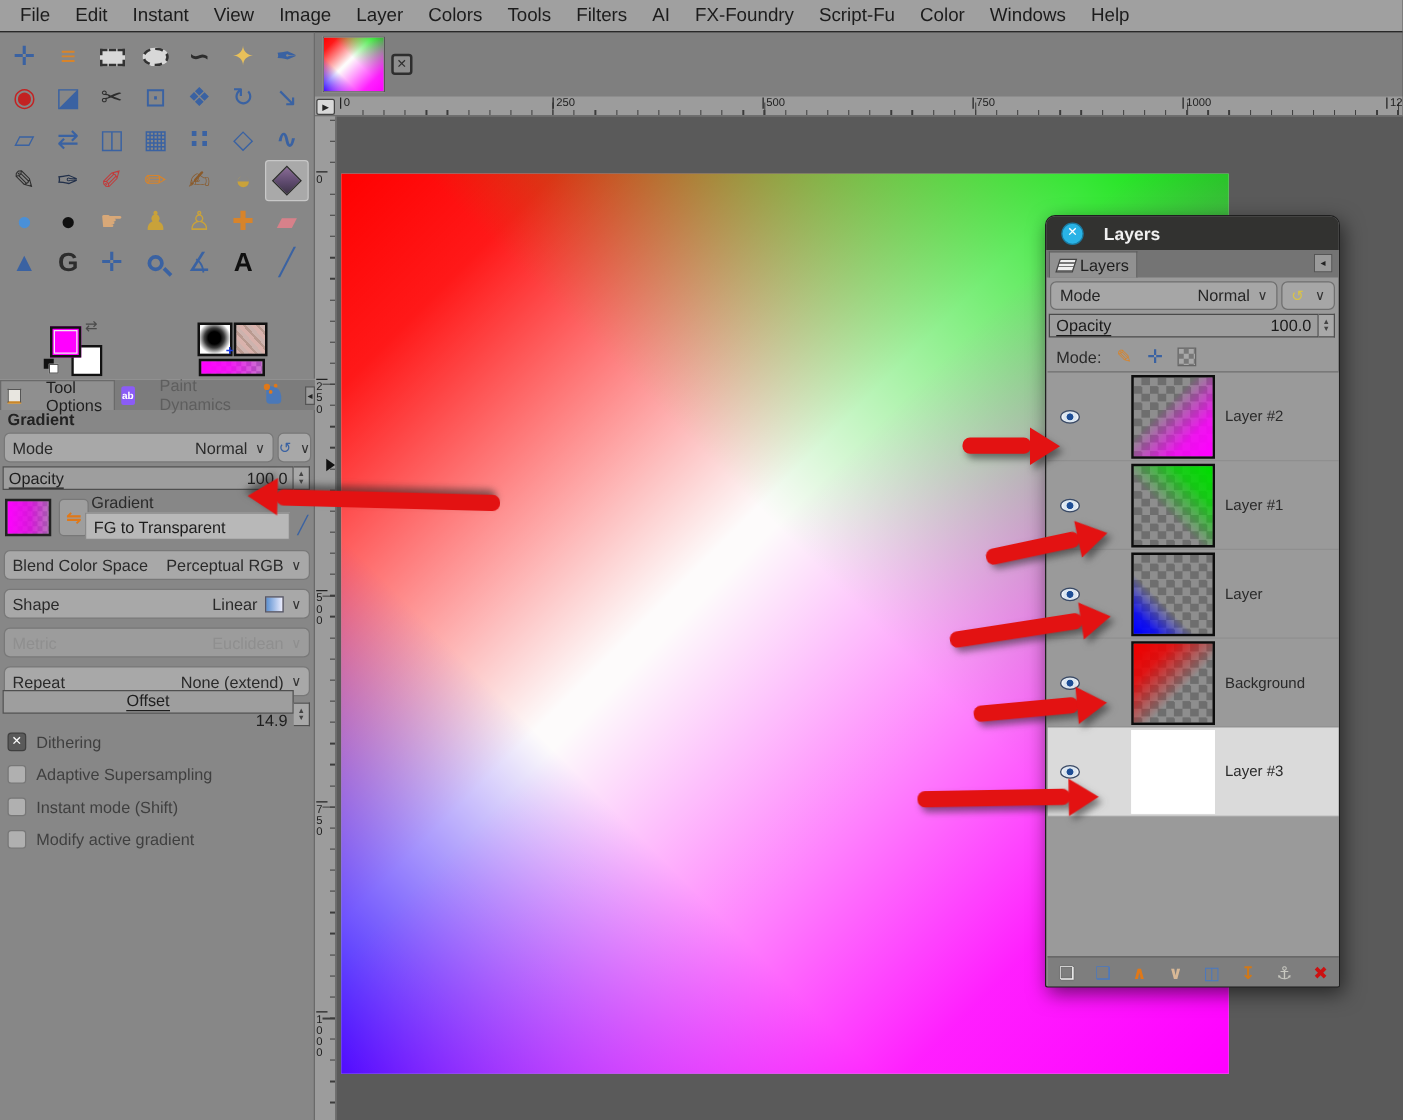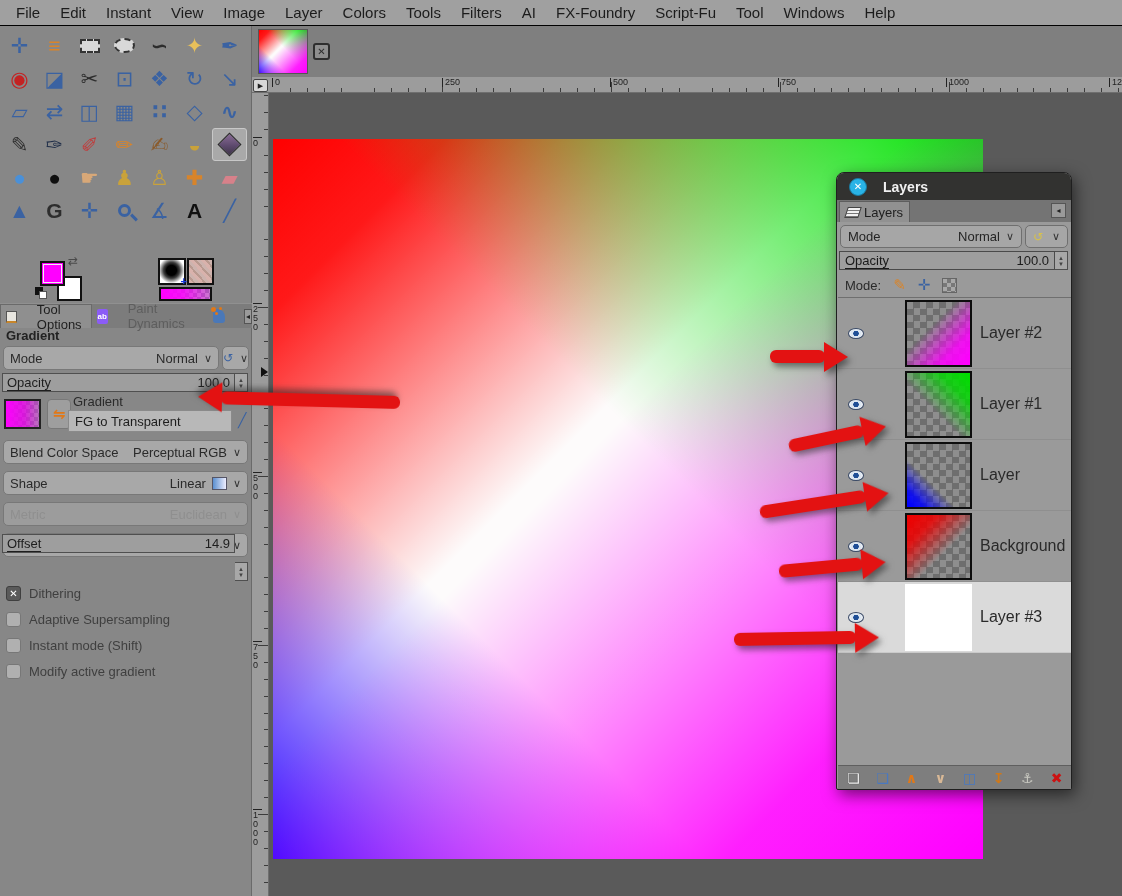--- a/index.html
+++ b/index.html
@@ -177,21 +177,21 @@
   .eye { width:16px; height:11px; margin-left:10px; border-radius:50%; border:1px solid #3a4a66;
     background:radial-gradient(circle at 50% 50%, #1e4e96 0 2.5px, #dce6f0 3px 5px, #eef2f8 6px); }
   .lthumb { width:67px; height:67px; margin-left:41px; border:2px solid #0d0d0d; position:relative;
     background:repeating-conic-gradient(#6e6e6e 0% 25%,#8e8e8e 0% 50%); background-size:13px 13px; }
   .lthumb::after { content:""; position:absolute; inset:0; }
   .t-magenta::after { background:linear-gradient(315deg,#ff00ff 4%, rgba(255,0,255,.85) 25%, rgba(255,0,255,0) 62%); }
   .t-green::after   { background:linear-gradient(225deg,#00dc00 4%, rgba(0,220,0,.8) 25%, rgba(0,220,0,0) 58%); }
   .t-blue::after    { background:linear-gradient(45deg,#0000ff 2%, rgba(0,0,255,.85) 14%, rgba(0,0,255,0) 38%); }
   .t-red::after     { background:linear-gradient(135deg,#ee0000 4%, rgba(238,0,0,.85) 25%, rgba(238,0,0,0) 60%); }
   .t-white { background:#fff; border-color:#fff; }
-  .lname { margin-left:8px; font-size:16px; color:#2a2a2a; }
+  .lname { margin-left:8px; font-size:12px; color:#2a2a2a; }
   #ld-toolbar { position:absolute; left:1px; top:592px; width:233px; height:24px; background:#7e7e7e;
     border-top:1px solid #5f5f5f; display:flex; align-items:center; padding-left:6px; gap:10px; }
   .lbtn { font-size:14px; line-height:1; width:19px; text-align:center; }
   .b-page{color:#f2f2f2; text-shadow:0 0 1px #333;} .b-folder{color:#4a78c0;} .b-up{color:#e07818;font-weight:bold;}
   .b-down{color:#d8b896;font-weight:bold;} .b-dup{color:#4a78c0;} .b-merge{color:#d07818;font-weight:bold;}
   .b-anchor{color:#c8c8c0;} .b-del{color:#cc1111;font-weight:bold;}
 
   
   .arrow { position:absolute; height:13px; background:#e31212; transform-origin:0 50%;
     filter:drop-shadow(3px 4px 3px rgba(35,35,35,.55)); border-radius:6px; }
@@ -208,21 +208,21 @@
   <span class="menu-item">Instant</span>
   <span class="menu-item">View</span>
   <span class="menu-item">Image</span>
   <span class="menu-item">Layer</span>
   <span class="menu-item">Colors</span>
   <span class="menu-item">Tools</span>
   <span class="menu-item">Filters</span>
   <span class="menu-item">AI</span>
   <span class="menu-item">FX-Foundry</span>
   <span class="menu-item">Script-Fu</span>
-  <span class="menu-item">Tool</span>
+  <span class="menu-item">Color</span>
   <span class="menu-item">Windows</span>
   <span class="menu-item">Help</span>
 </div>
 
 <div id="left-dock" class="abs">
   <div id="tool-grid">
     <span class="tool">✛</span>
     <span class="tool c-orange">≡</span>
     <span class="tool">
         <span class="shape-rect"></span>
@@ -356,21 +356,21 @@
     <span>Euclidean</span>
     <span class="chev">∨</span>
   </div>
   <div class="combo-row wfull" style="top:507px;">
     <span>Repeat</span>
     <span class="spacer"></span>
     <span>None (extend)</span>
     <span class="chev">∨</span>
   </div>
 
-  <div class="slider" style="top:508px;">
+  <div class="slider" style="top:526px;flex-direction:column;">
     <span class="lbl">Offset</span>
     <span class="val">14.9</span>
   </div>
   <div class="spin" style="left:235px;top:536px;">
       <span>▲</span>
       <span>▼</span>
     </div>
 
   <div class="checkline" style="top:560px;">
     <span class="cbox on">✕</span>

